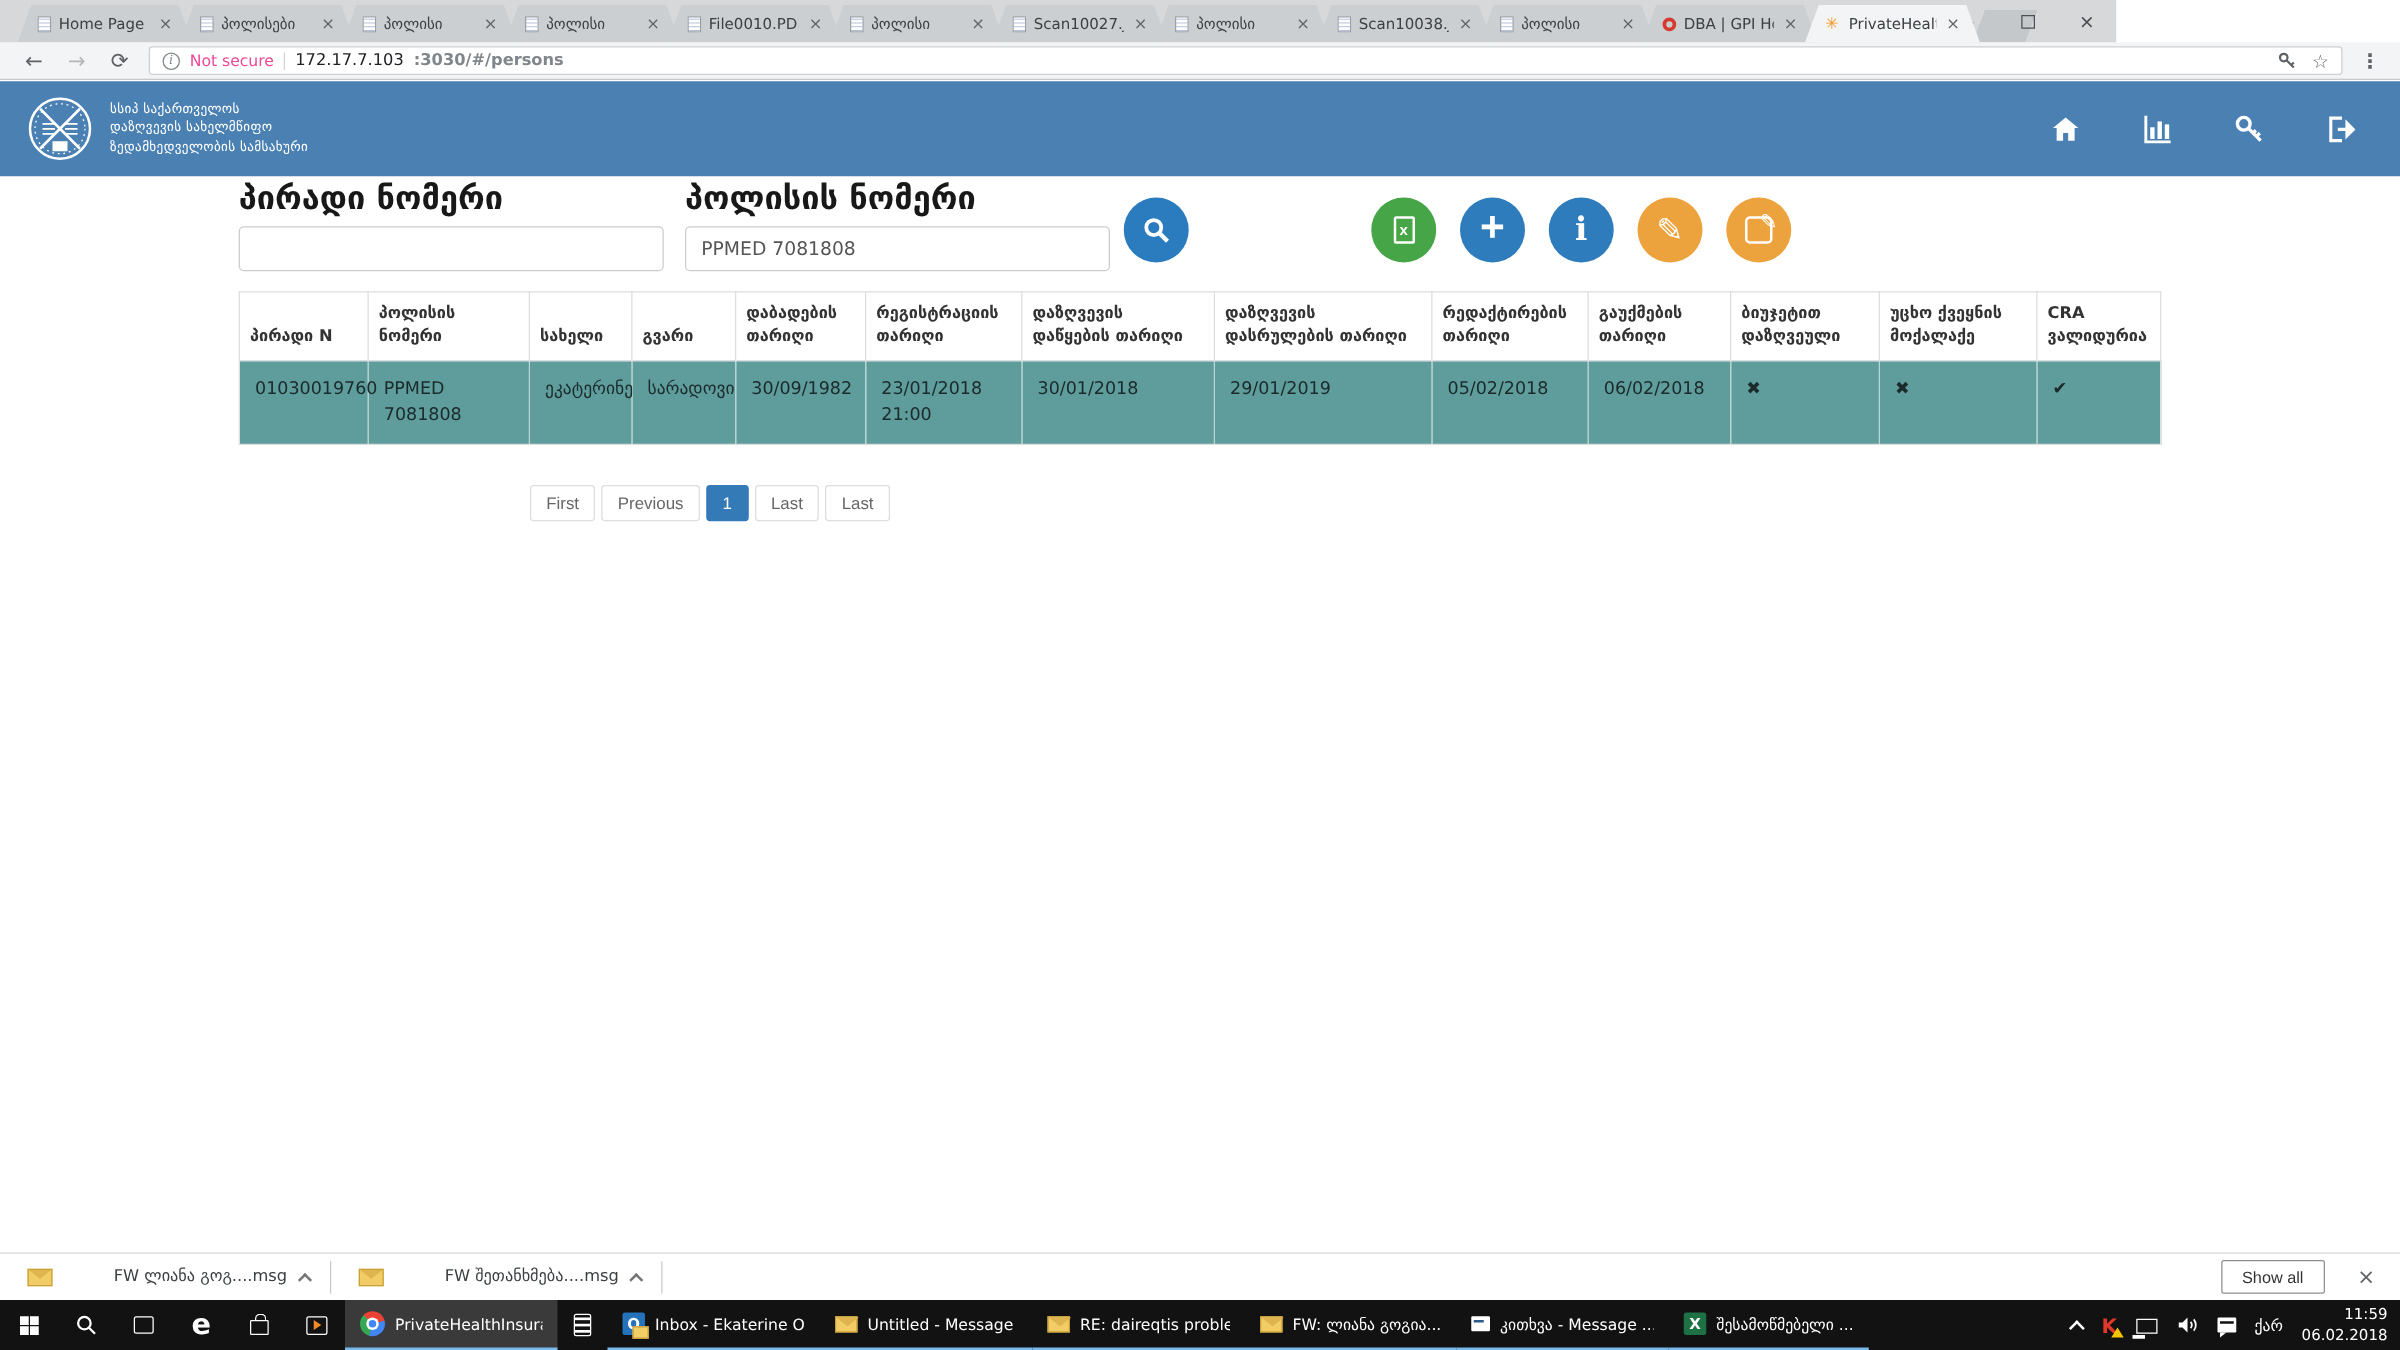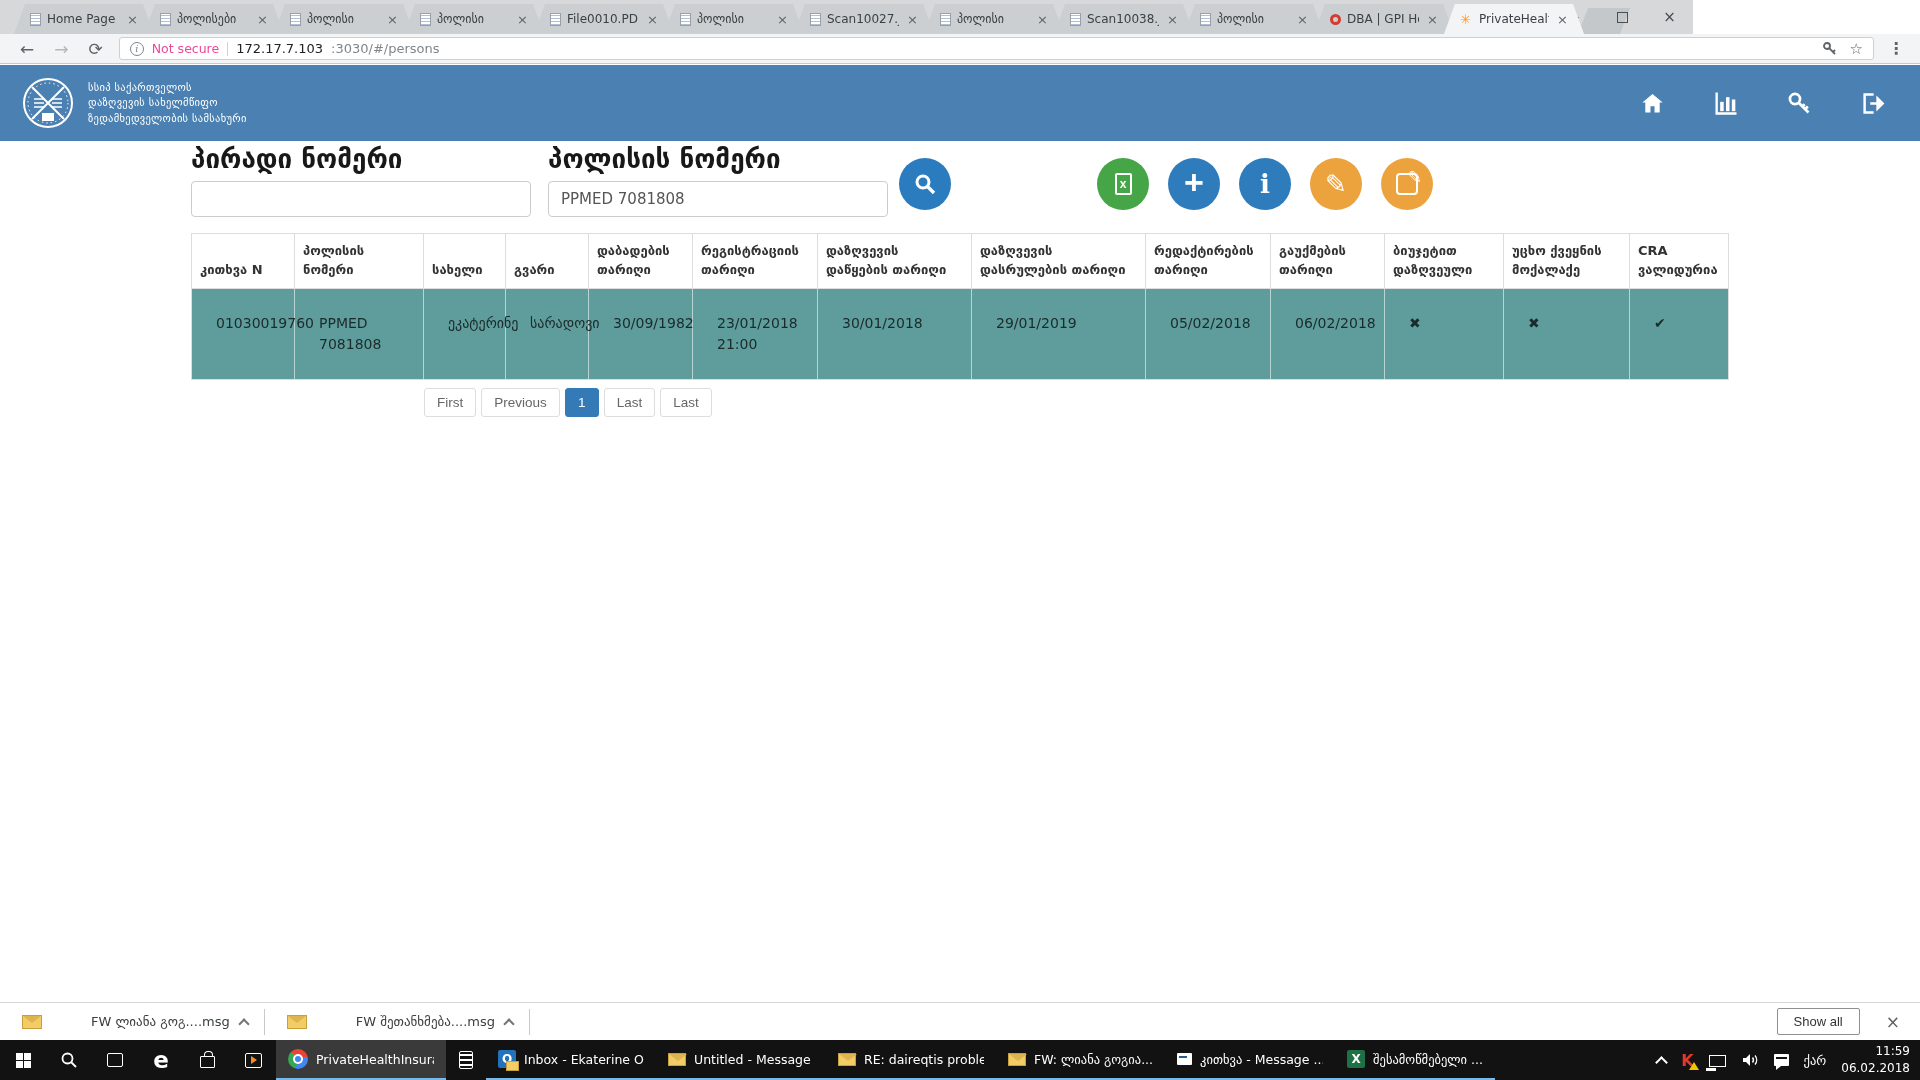--- a/index.html
+++ b/index.html
@@ -41,21 +41,21 @@
   .nav-btn { font-size:17px; color:#5f6368; padding:0 10px; }
   .nav-btn.disabled { color:#b4b8bb; }
   .urlbox { flex:1; height:23px; background:#fff; border:1px solid #cdd0d3; border-radius:3px;
             margin:0 8px 0 6px; display:flex; align-items:center; padding:0 10px; gap:8px; }
   .info-ico { width:14px; height:14px; border:1.4px solid #80868b; border-radius:50%;
               color:#80868b; font-size:10px; display:flex; align-items:center; justify-content:center;
               font-family:"DejaVu Serif", serif; font-style:italic; flex:none; }
   .notsecure { font-size:12.5px; color:#ec4899; white-space:nowrap; }
   .url-sep { width:1px; height:14px; background:#d0d3d6; }
   .url-host { font-size:13px; color:#202124; }
-  .url-path { font-size:13px; color:#80868b; }
+  .url-path { font-size:13px; color:#80868b;font-weight:bold; }
   .url-right { margin-left:auto; display:flex; align-items:center; gap:12px; color:#5f6368; }
   .star-ico { font-size:15px; color:#5f6368; }
   .menu-ico { font-size:16px; color:#5f6368; padding:0 6px; font-weight:bold; }
 
   
   .appheader { position:absolute; left:0; top:65px; width:1920px; height:76px; background:#4a80b2;
                display:flex; align-items:center;justify-content:space-between; }
   .logo-wrap { display:flex; align-items:center; gap:14px; margin-left:22px; }
   .org-lines { color:#fff; font-size:10.5px; line-height:1.45; letter-spacing:.3px; }
   .hdr-icons { margin-left:auto; margin-right:34px; display:flex; gap:46px; align-items:center; }
@@ -85,21 +85,21 @@
   .editdoc-box .pen { position:absolute; right:-6px; top:-8px; font-size:17px; color:#fff; }
 
   
   .persons-table { position:absolute; left:191px; top:233px; width:1537px; border-collapse:collapse;
                    table-layout:fixed; }
   .persons-table th { border:1px solid #ddd; background:#fff; vertical-align:bottom;
                       text-align:left; padding:8px; font-size:13px; font-weight:bold;
                       color:#333; line-height:1.45; height:55px; }
   .persons-table td { background:#5f9d9d; border-right:1px solid rgba(255,255,255,.55);
                       border-top:1px solid #ddd; border-bottom:1px solid #ddd;
-                      padding:24px; font-size:14px; color:#1b2a2a; vertical-align:top; height:61px;
+                      padding:12px; font-size:14px; color:#1b2a2a; vertical-align:top; height:61px;
                       line-height:1.5; }
   .persons-table td:first-child { border-left:1px solid #ddd; }
   .persons-table td:last-child { border-right:1px solid #ddd; }
 
   
   .pager { position:absolute; left:424px; top:388px; display:flex; gap:5px; }
   .pg-btn { min-width:34px; padding:6px 12px; border:1px solid #ddd; background:#fff;
             font-size:13.5px; color:#666; border-radius:3px; text-align:center; }
   .pg-btn.active { background:#337ab7; border-color:#337ab7; color:#fff; }
 
@@ -345,21 +345,21 @@
       <col style="width:154px">
       <col style="width:174px">
     <col style="width:125px">
       <col style="width:114px">
       <col style="width:119px">
       <col style="width:126px">
     <col style="width:99px">
   </colgroup>
   <thead>
     <tr>
-      <th>კითხვა N</th>
+      <th>პირადი N</th>
       <th>პოლისის ნომერი</th>
       <th>სახელი</th>
       <th>გვარი</th>
       <th>დაბადების თარიღი</th>
       <th>რეგისტრაციის თარიღი</th>
       <th>დაზღვევის დაწყების თარიღი</th>
       <th>დაზღვევის დასრულების თარიღი</th>
       <th>რედაქტირების თარიღი</th>
       <th>გაუქმების თარიღი</th>
       <th>ბიუჯეტით დაზღვეული</th>

